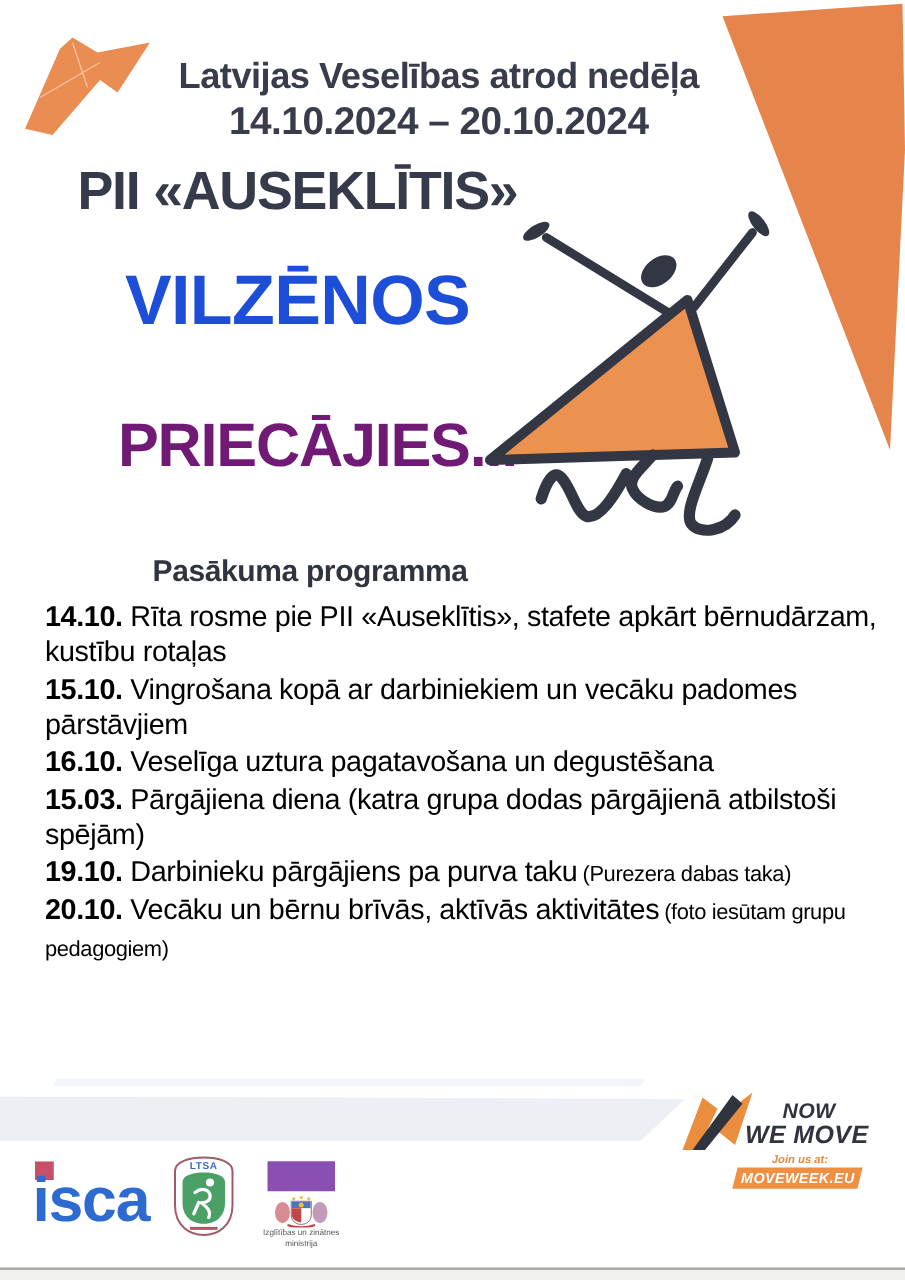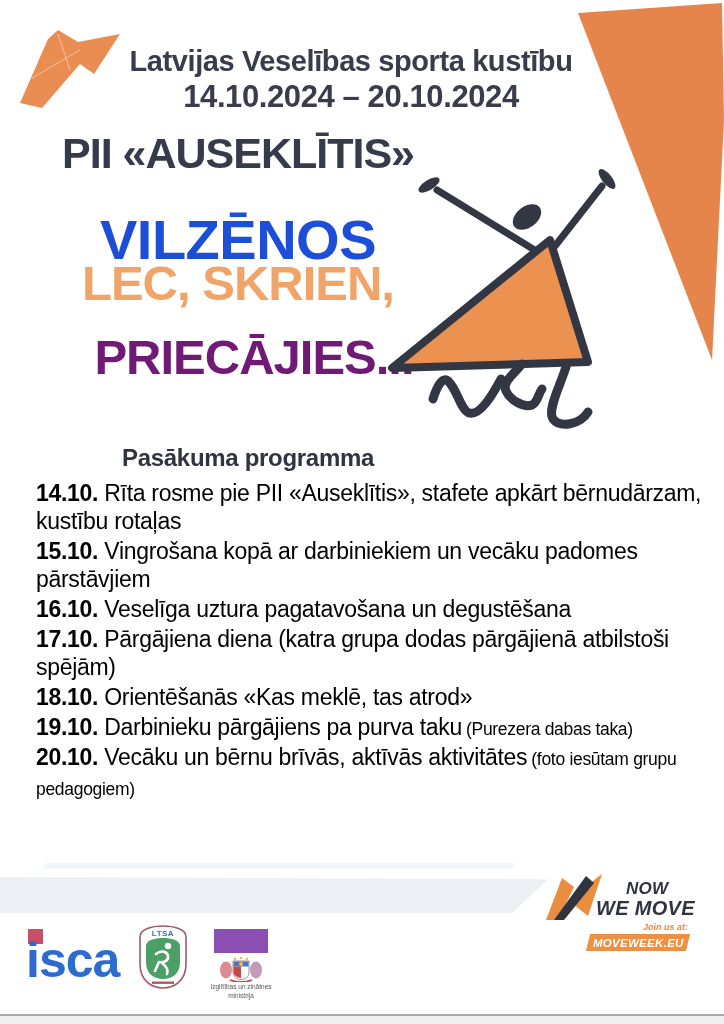--- a/index.html
+++ b/index.html
@@ -36,21 +36,21 @@
   .isca{position:absolute;left:26px;top:929px;width:106px;height:52px;}
   .ltsa{position:absolute;left:136px;top:924px;width:54px;height:66px;}
   .ministry{position:absolute;left:203px;top:929px;width:76px;text-align:center;}
   .ministry .flag{width:54px;height:24px;background:#8B4FB3;margin:0 auto;}
   .ministry .arms{display:block;margin:3px auto 0;}
   .ministry .cap{font-size:6.5px;line-height:8px;color:#55565E;margin-top:1px;}
   .nwm{position:absolute;left:542px;top:870px;width:176px;height:92px;}
   .nwm .arrow{position:absolute;left:2px;top:2px;width:62px;height:50px;}
   .nwm .n1{position:absolute;left:66px;top:9px;font-size:17px;font-weight:800;font-style:italic;letter-spacing:.3px;color:#30343F;margin-left:18px;}
   .nwm .n2{position:absolute;left:54px;top:27px;font-size:20px;font-weight:800;font-style:italic;letter-spacing:.3px;color:#30343F;}
-  .nwm .join{position:absolute;left:50px;top:52px;width:96px;text-align:right;font-size:9px;font-weight:bold;font-style:italic;color:#E8893C;}
+  .nwm .join{position:absolute;left:50px;top:52px;width:96px;text-align:center;font-size:9px;font-weight:bold;font-style:italic;color:#E8893C;}
   .nwm .band{position:absolute;left:46px;top:64px;width:100px;height:17px;background:#EE8F42;transform:skewX(-14deg);
              display:flex;align-items:center;justify-content:center;}
   .nwm .band span{transform:skewX(14deg);font-size:11.5px;font-weight:800;font-style:italic;letter-spacing:.3px;color:#ffffff;}
 </style>
 </head>
 <body>
 
 <div class="page">
 
   <svg class="bg-wedge" viewBox="0 0 160 365">
@@ -60,27 +60,26 @@
   <div class="scan-wisp"></div>
   <div class="scan-band"></div>
   <div class="bottom-edge"></div>
 
   <svg class="logo-topleft" viewBox="0 0 104 78">
     <polygon points="2,73 30,9 40,0 60,12 102,4 76,44 62,34 24,78" fill="#EA8D52"></polygon>
     <line x1="14" y1="48" x2="62" y2="20" stroke="#F6C49E" stroke-width="1"></line>
     <line x1="40" y1="4" x2="52" y2="40" stroke="#F6C49E" stroke-width="1"></line>
   </svg>
 
-  <div class="title1">Latvijas Veselības sporta  kustību</div>
+  <div class="title1">Latvijas Veselības atrod  nedēļa</div>
   <div class="title2">14.10.2024 – 20.10.2024</div>
 
   <div class="venue1">PII «AUSEKLĪTIS»</div>
   <div class="venue2">VILZĒNOS</div>
 
-  <div class="slogan1">LEC, SKRIEN,</div>
   <div class="slogan2">PRIECĀJIES...</div>
 
   <svg class="person" viewBox="0 0 242 290">
 
     <line x1="158" y1="96" x2="54" y2="32" stroke="#333744" stroke-width="7" stroke-linecap="round"></line>
     <ellipse cx="46" cy="27" rx="12" ry="5" fill="#333744" transform="rotate(-32 46 27)"></ellipse>
     <line x1="172" y1="88" x2="219" y2="28" stroke="#333744" stroke-width="7" stroke-linecap="round"></line>
     <ellipse cx="224" cy="21" rx="12" ry="5" fill="#333744" transform="rotate(52 224 21)"></ellipse>
 
     <ellipse cx="144" cy="59" rx="16" ry="10.5" fill="#333744" transform="rotate(-38 144 59)"></ellipse>
@@ -90,22 +89,21 @@
     <path d="M50,241 C54,228 60,217 66,224 C74,232 78,252 86,255 C97,258 110,236 118,221" fill="none" stroke="#333744" stroke-width="9" stroke-linecap="round"></path>
     <path d="M139,206 C131,216 119,224 123,233 C127,242 141,250 149,247 C155,244 155,236 159,231" fill="none" stroke="#333744" stroke-width="9" stroke-linecap="round"></path>
     <path d="M183,209 C177,228 164,252 170,261 C177,270 197,267 205,254" fill="none" stroke="#333744" stroke-width="9" stroke-linecap="round"></path>
   </svg>
 
   <div class="program">
     <h2>Pasākuma programma</h2>
     <p><span class="d">14.10.</span> <span>Rīta rosme pie PII «Auseklītis», stafete apkārt bērnudārzam, kustību rotaļas</span><span class="note"></span></p>
     <p><span class="d">15.10.</span> <span>Vingrošana kopā ar darbiniekiem un vecāku padomes pārstāvjiem</span><span class="note"></span></p>
     <p><span class="d">16.10.</span> <span>Veselīga uztura pagatavošana un degustēšana</span><span class="note"></span></p>
-    <p><span class="d">17.10.</span> <span>Pārgājiena diena (katra grupa dodas pārgājienā atbilstoši spējām)</span><span class="note"></span></p>
-    <p><span class="d">18.10.</span> <span>Orientēšanās «Kas meklē, tas atrod»</span><span class="note"></span></p>
+    <p><span class="d">15.03.</span> <span>Pārgājiena diena (katra grupa dodas pārgājienā atbilstoši spējām)</span><span class="note"></span></p>
     <p><span class="d">19.10.</span> <span>Darbinieku pārgājiens pa purva taku</span><span class="note">(Purezera dabas taka)</span></p>
     <p><span class="d">20.10.</span> <span>Vecāku un bērnu brīvās, aktīvās aktivitātes</span><span class="note">(foto iesūtam grupu pedagogiem)</span></p>
   </div>
 
   <svg class="isca" viewBox="0 0 106 52">
     <rect x="2" y="0" width="15" height="15" fill="#C75068"></rect>
     <text x="0" y="48" font-family="Liberation Sans, DejaVu Sans, sans-serif" font-size="50" font-weight="bold" fill="#2E6BD0" letter-spacing="-1">isca</text>
   </svg>
 
   <svg class="ltsa" viewBox="0 0 54 66">

